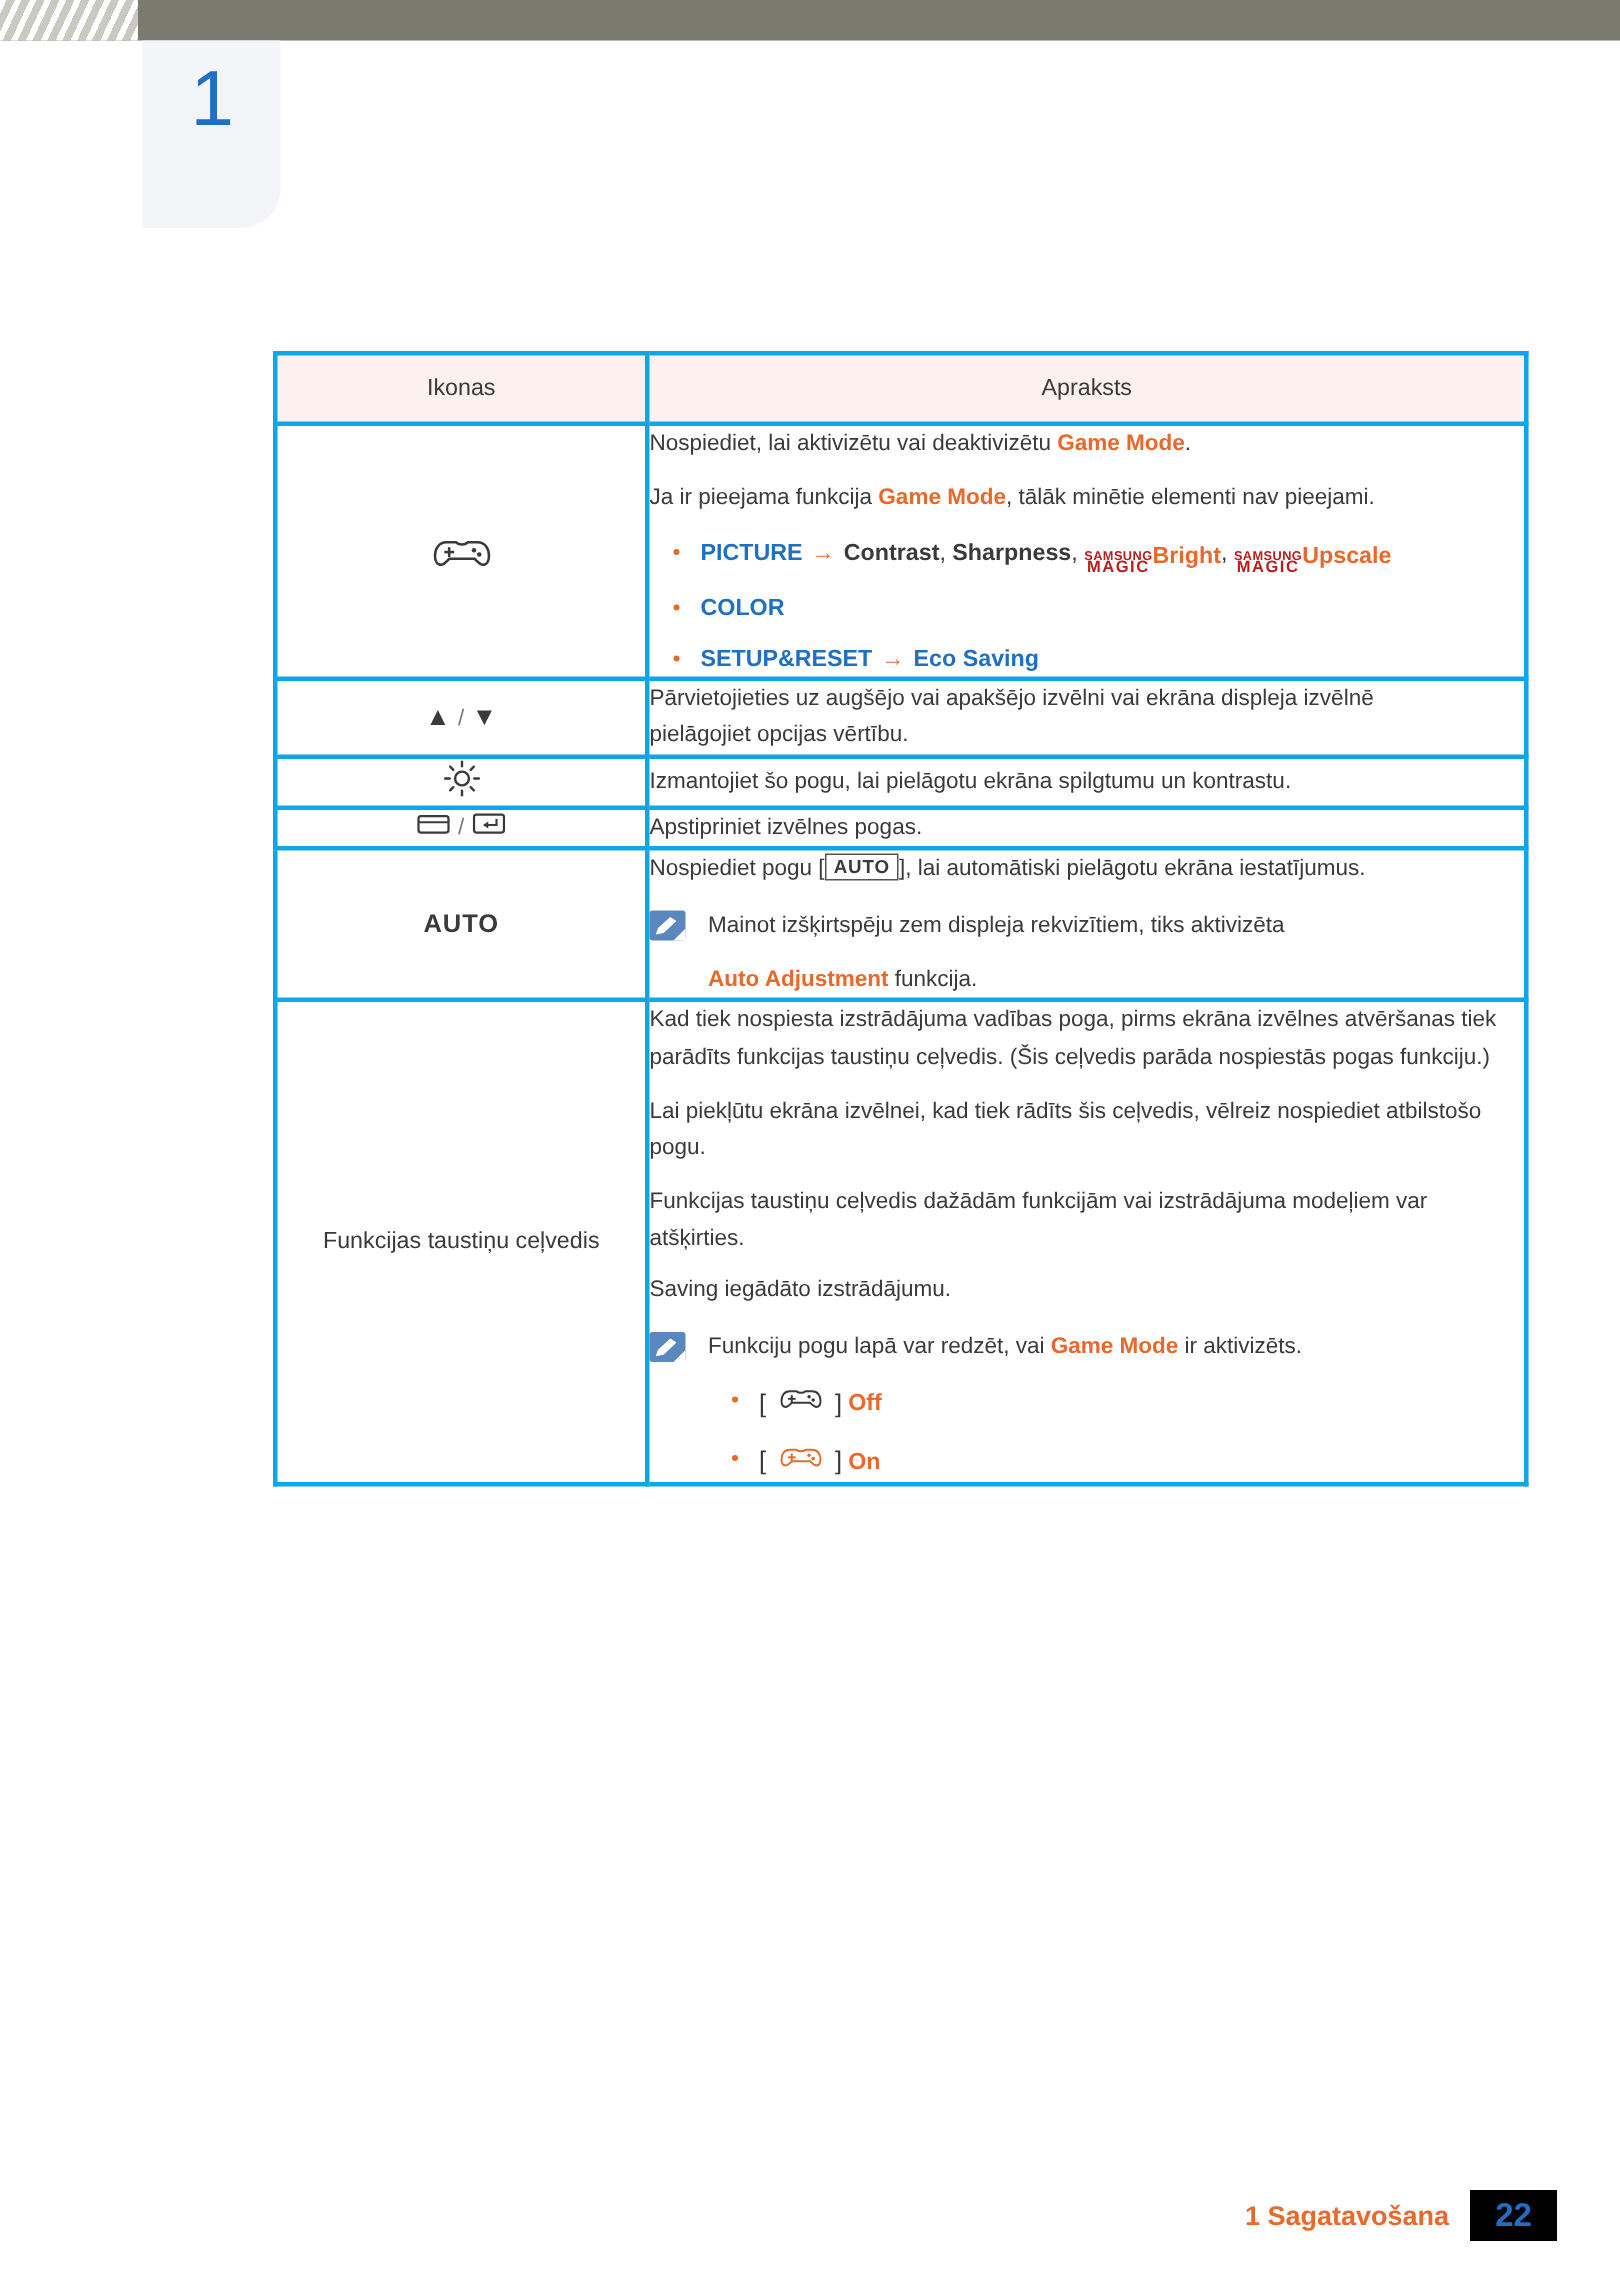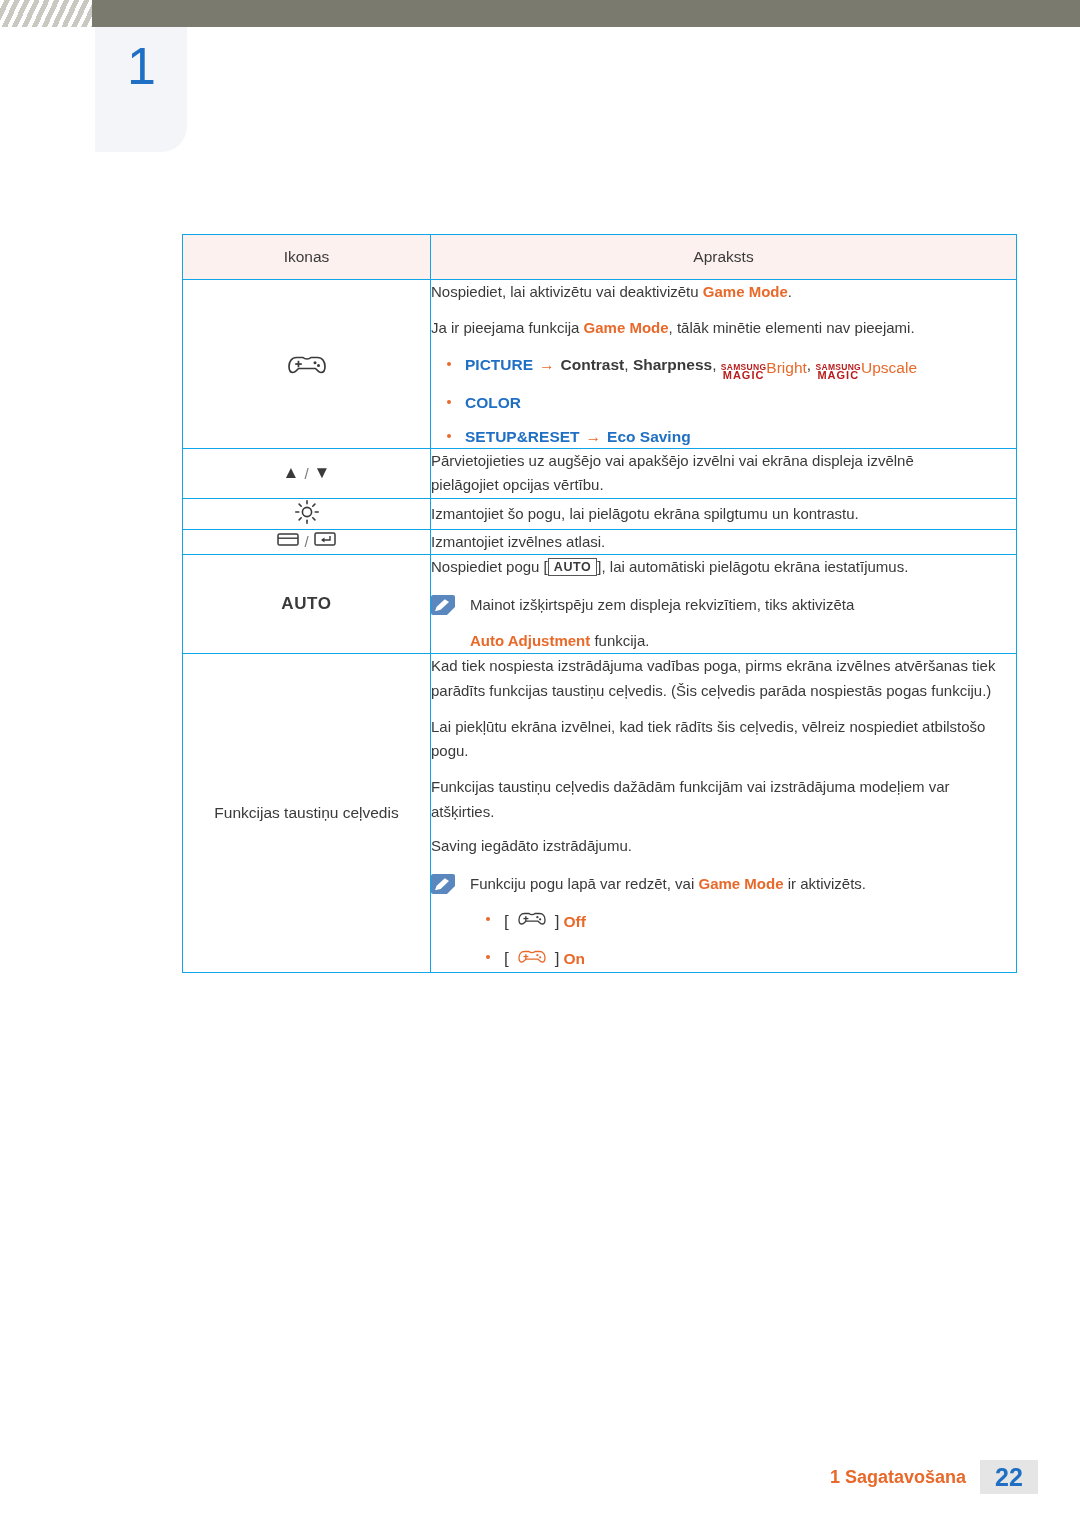--- a/index.html
+++ b/index.html
@@ -78,21 +78,21 @@
     top: 234px;
     left: 182px;
     width: 834px;
   }
   table.spec {
     border-collapse: collapse;
     width: 834px;
     table-layout: fixed;
   }
   table.spec td, table.spec th {
-    border: 1px solid #0ea5e9;
+    border: 3px solid #0ea5e9;
     vertical-align: middle;
     padding: 0;
   }
   .col-icon { width: 248px; }
   .col-desc { width: 586px; }
 
   thead th {
     background: #fcf1ef;
     height: 44px;
     font-size: 15.5px;
@@ -163,21 +163,21 @@
     letter-spacing: 1px;
     display: block;
     line-height: 10px;
     text-align: center;
   }
   .magic-wrap {
     display: inline-flex;
     align-items: flex-end;
     vertical-align: baseline;
   }
-  .magic-word { font-weight: normal; color: #e8692a; font-size: 15.5px; }
+  .magic-word { font-weight: bold; color: #e8692a; font-size: 15.5px; }
 
   
   .note {
     display: flex;
     align-items: flex-start;
     margin-top: 14px;
   }
   .note-icon {
     flex: 0 0 auto;
     width: 26px;
@@ -261,23 +261,23 @@
     font-size: 18px;
     font-weight: bold;
     color: #e8692a;
   }
   .footer-page {
     position: absolute;
     right: 42px;
     top: 0;
     width: 58px;
     height: 34px;
-    background: #e5e5e5;
+    background: #000000;
     color: #1f6fc4;
-    font-size: 25px;
+    font-size: 22px;
     font-weight: bold;
     display: flex;
     align-items: center;
     justify-content: center;
   }
 </style>
 </head>
 <body>
 
 <div class="header">
@@ -394,21 +394,21 @@
           <span>
             <svg width="22" height="16" viewBox="0 0 22 16">
               <rect x="1" y="2" width="20" height="12" rx="1.6" fill="none" stroke="#3a3a3a" stroke-width="1.5"></rect>
               <path d="M16 5 L16 9 L8 9" fill="none" stroke="#3a3a3a" stroke-width="1.4"></path>
               <path d="M10.5 6.6 L7 9 L10.5 11.4 Z" fill="#3a3a3a"></path>
             </svg>
           </span>
         </div>
       </td>
       <td class="desc-cell">
-        <p>Izmantojiet izvēlnes atlasi.</p>
+        <p>Apstipriniet izvēlnes pogas.</p>
       </td>
     </tr>
 
     <tr>
       <td class="icon-cell">
         <div class="auto-label">AUTO</div>
       </td>
       <td class="desc-cell">
         <p><span>Nospiediet pogu [</span><span class="keybox">AUTO</span><span>], lai automātiski pielāgotu ekrāna iestatījumus.</span></p>
         <div class="note">

